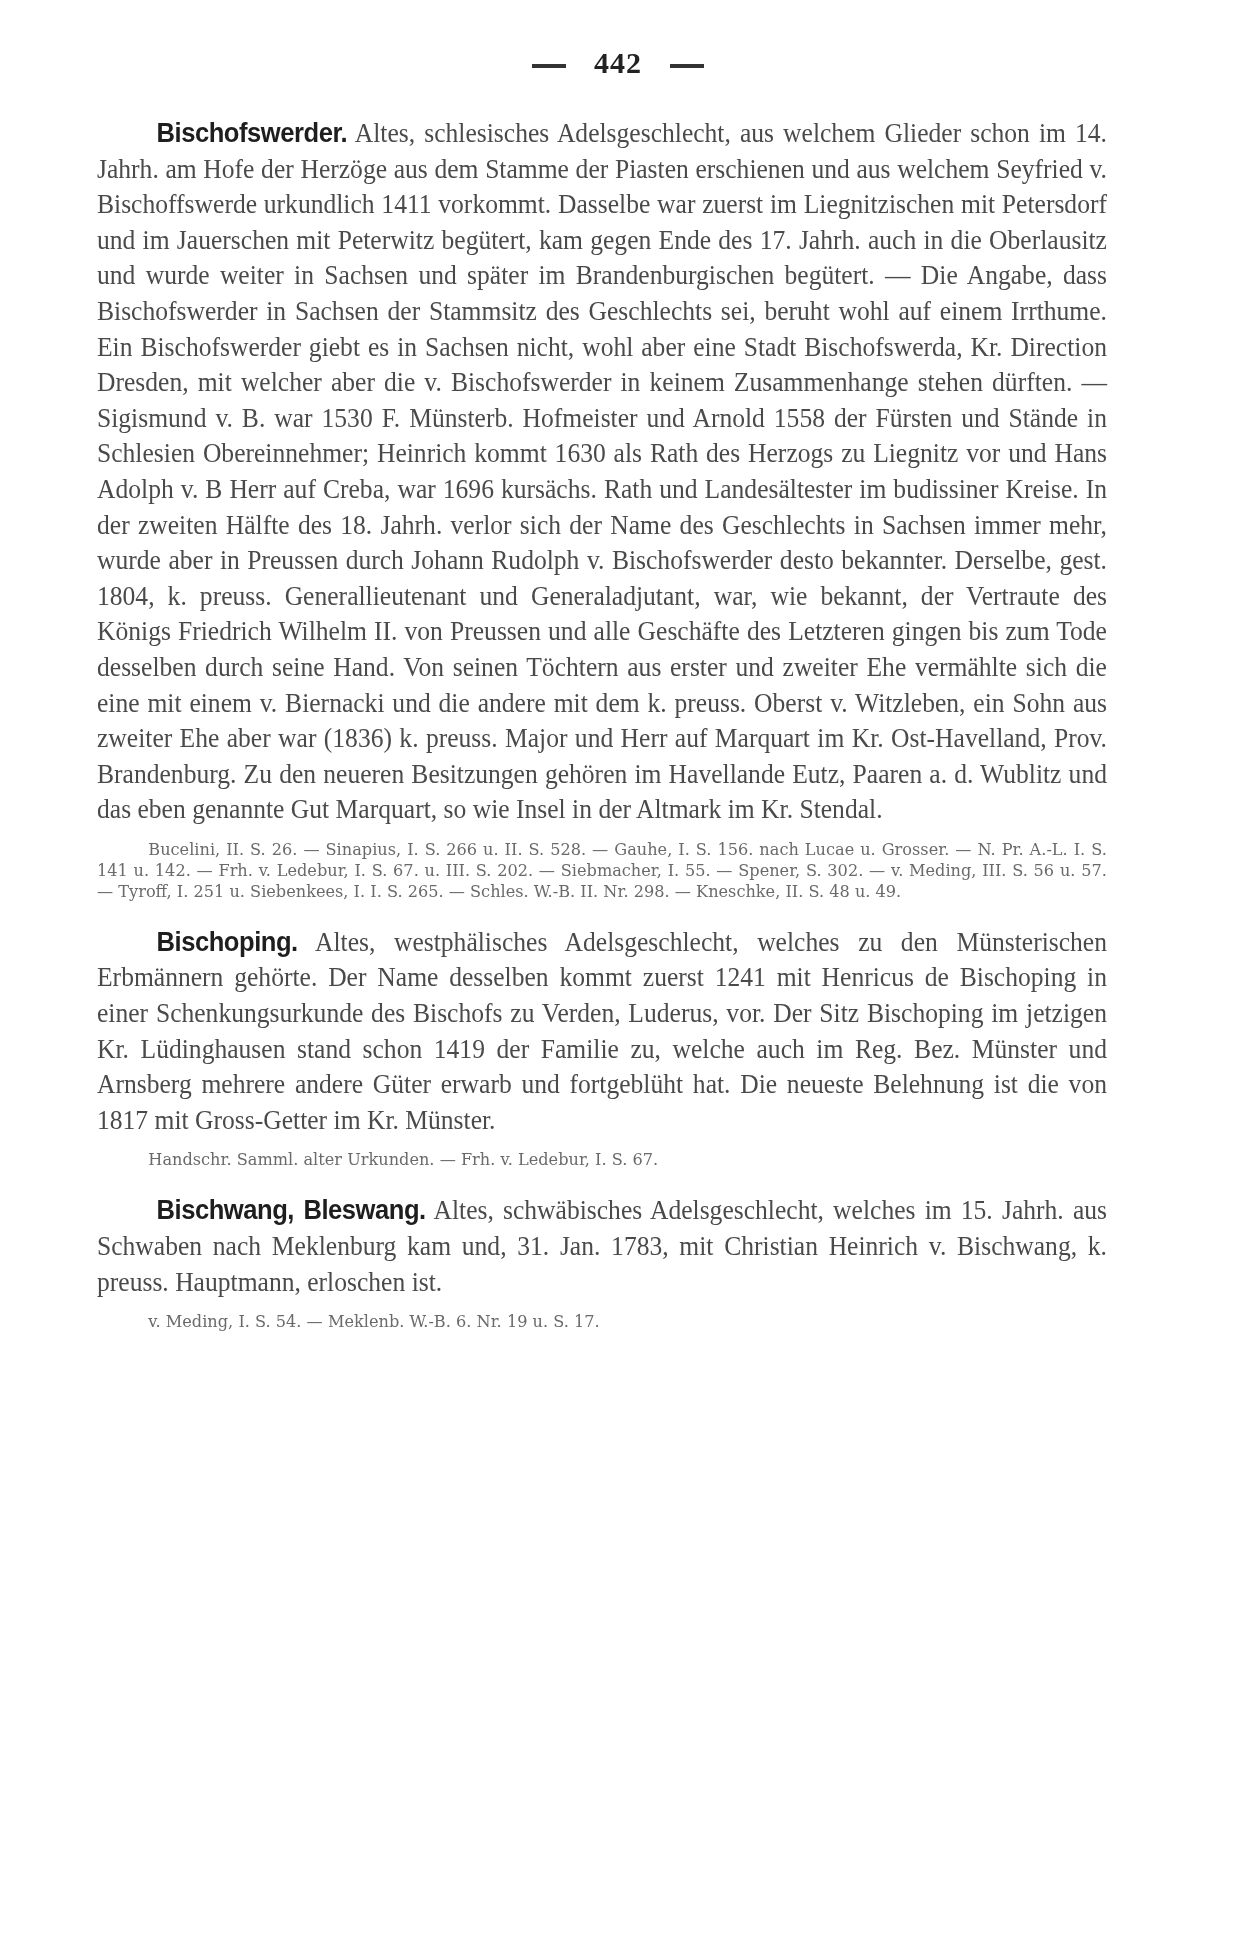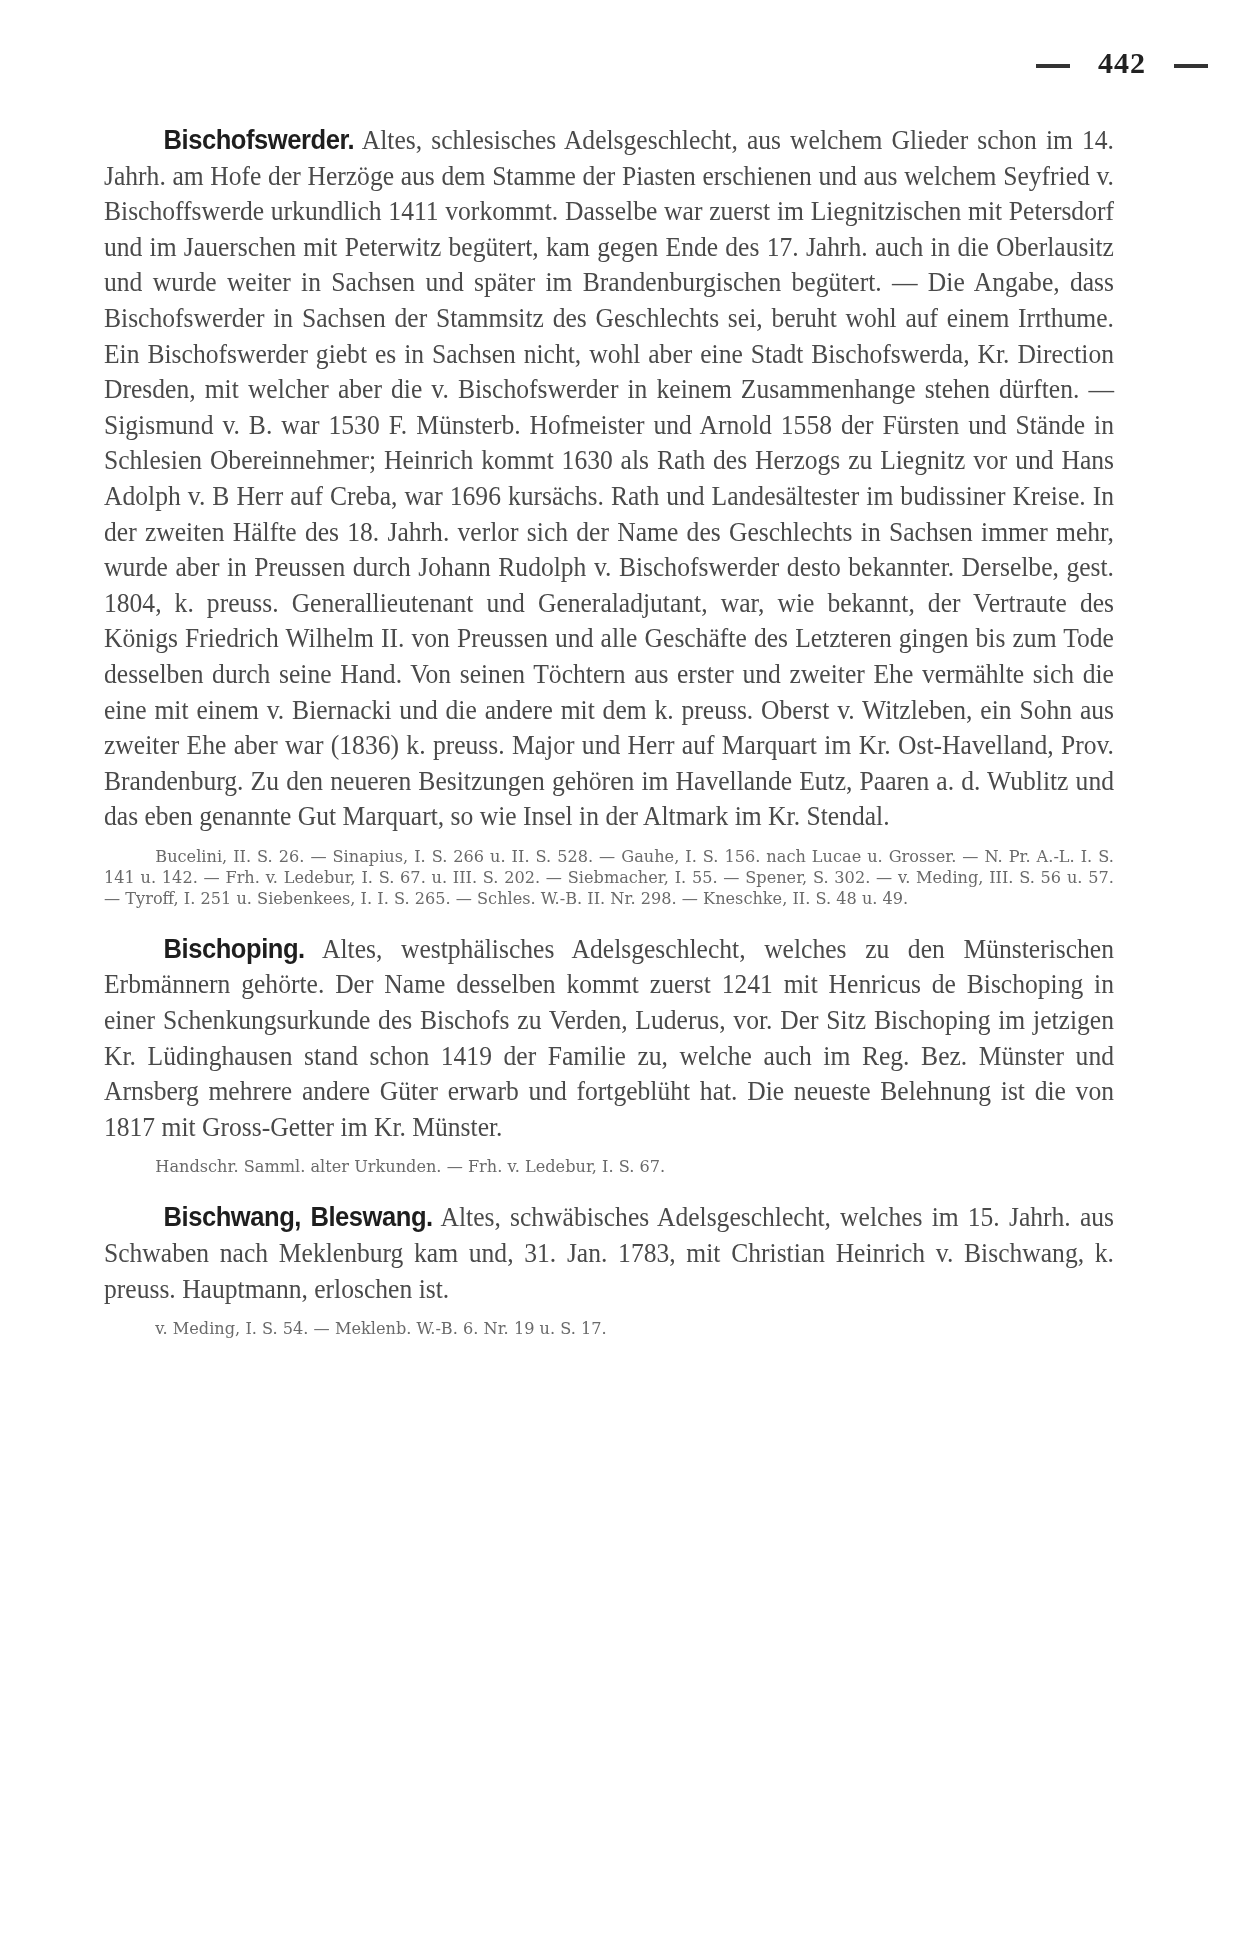--- a/index.html
+++ b/index.html
@@ -3,28 +3,28 @@
 <meta charset="utf-8">
 <style>
   html, body { margin: 0; padding: 0; background: #ffffff; }
   body {
     width: 1236px; height: 1944px; position: relative; overflow: hidden;
     font-family: "Liberation Serif", "DejaVu Serif", serif;
     color: #3a3a3a;
   }
   .page-header {
     position: absolute; top: 46px; left: 0; width: 1236px;
-    text-align: right; font-size: 30px; font-weight: bold; color: #222;
+    text-align: center; font-size: 30px; font-weight: bold; color: #222;
     letter-spacing: 1px;
   }
   .page-header .dash { display: inline-block; width: 34px; height: 4px; background: #333; vertical-align: middle; margin: 0 28px; }
   .page {
     position: absolute; left: 92px; top: 110px; width: 1010px;
   }
-  .entry { margin: 12px; }
+  .entry { margin: 5px; }
   .para {
     font-size: 27.5px; line-height: 35.6px; text-align: justify;
     text-indent: 64px; margin: 0; color: #4a4a4a;
     font-family: "Liberation Serif", serif;
     transform: scaleX(0.93); transform-origin: left top; width: 1086px;
   }
   .para b.lemma {
     font-family: "Liberation Sans", sans-serif; font-weight: bold; color: #1e1e1e;
     letter-spacing: -0.5px;
   }

